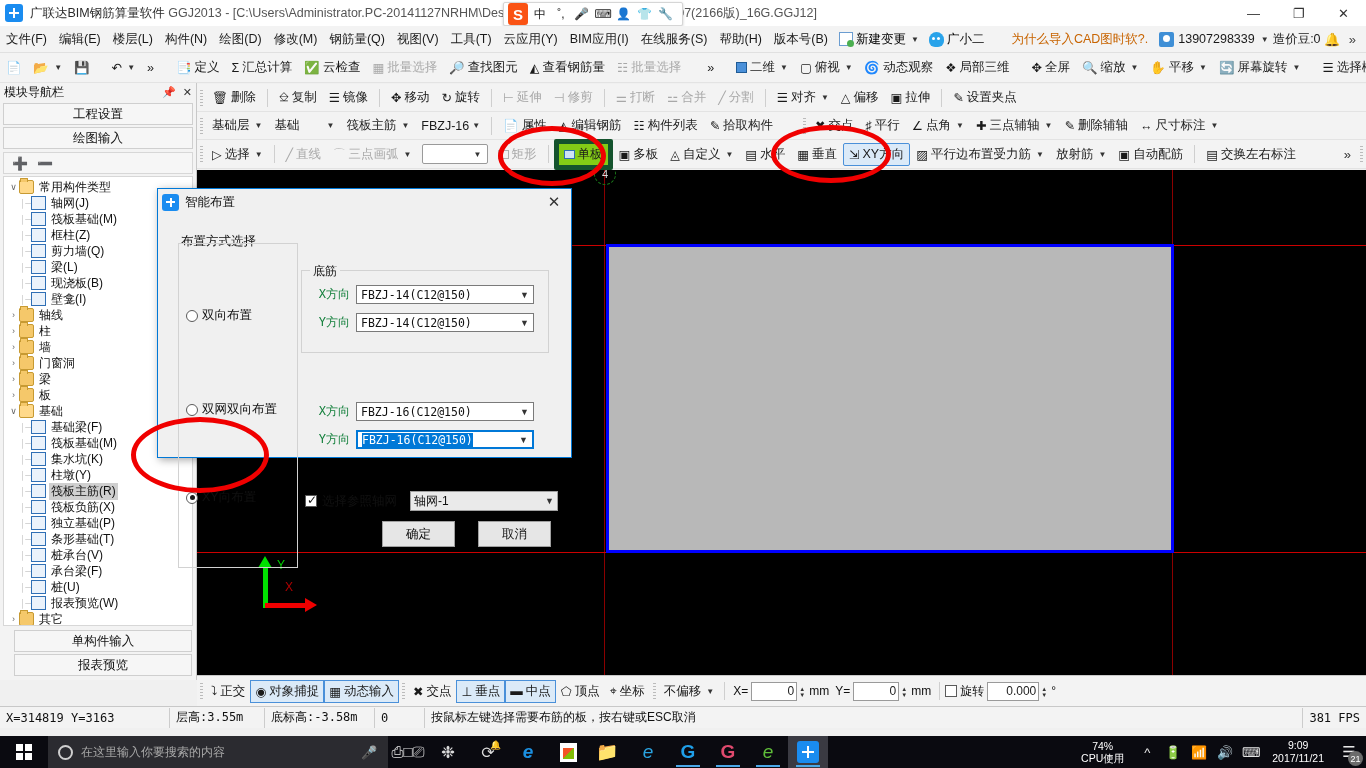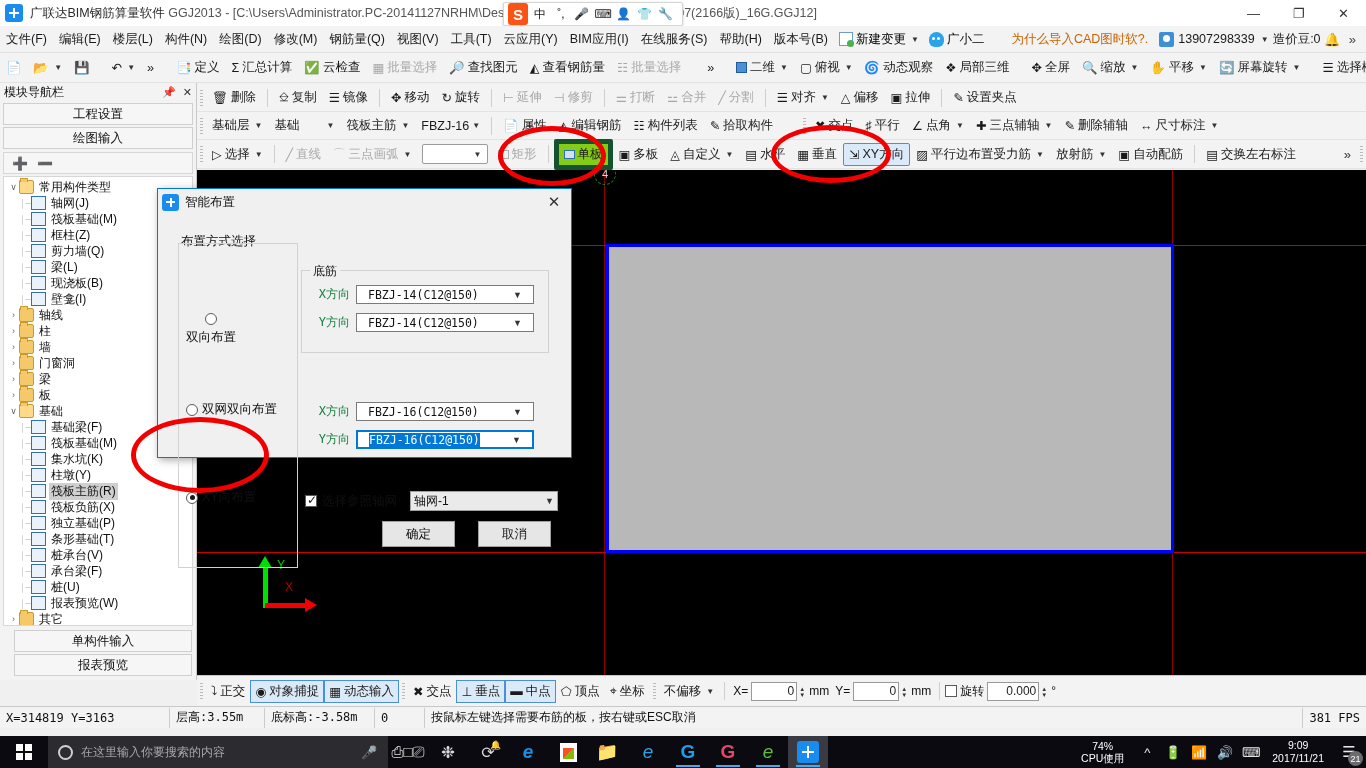--- a/index.html
+++ b/index.html
@@ -131,21 +131,21 @@
   .radio { width:12px; height:12px; border:1px solid #5a5a5a; border-radius:50%; background:#fff;
            position:relative; flex:0 0 auto; }
   .radio.on:after { content:""; position:absolute; left:2.5px; top:2.5px; width:5px; height:5px;
                     border-radius:50%; background:#1a1a1a; }
   .g-bottom { left:143px; top:55px; width:248px; height:83px; }
   .g-top { left:143px; top:172px; width:248px; height:83px; }
   .field-row { position:absolute; display:flex; align-items:center; gap:6px; }
   .field-label { font-size:12px; color:#15803d; width:42px; text-align:right;
                  font-family:"DejaVu Sans Mono","Liberation Mono",monospace; }
   .combo { width:178px; height:19px; border:1px solid #7a7a7a; background:#fff; display:flex;
-           align-items:center; padding:0 11px; position:relative; }
+           align-items:center; padding:0 4px; position:relative; }
   .combo .val { font-size:11.5px; color:#111; font-family:"DejaVu Sans Mono","Liberation Mono",monospace; }
   .combo .arrow { margin-left:auto; font-size:9px; color:#333; }
   .combo.focused { border:2px solid #0078d7; }
   .combo.focused .val { background:#0078d7; color:#fff; }
   .chk-row { position:absolute; left:147px; top:276px; display:flex; align-items:center; gap:5px; }
   .chkbox { width:12px; height:12px; border:1px solid #5a5a5a; background:#fff; position:relative; flex:0 0 auto; }
   .chkbox.on:after { content:"\2713"; position:absolute; left:1px; top:-3px; font-size:12px; color:#111; }
   .chk-label { font-size:12.5px; color:#111; }
   .combo-grid { width:148px; height:20px; margin-left:8px; border:1px solid #a0a0a0; background:#eaeaea;
                 display:flex; align-items:center; padding:0 3px; }
@@ -763,21 +763,21 @@
     <div class="dlg-title">
       <div class="dlg-ico"></div>
       <div class="dlg-title-text">智能布置</div>
       <div class="dlg-close">✕</div>
     </div>
     <div class="dlg-body">
 
       <div class="g-mode-label">布置方式选择</div>
       <div class="group g-mode"></div>
 
-      <div class="radio-row" style="left:28px; top:98px;flex-direction:column;">
+      <div class="radio-row" style="left:28px; top:92px;">
         <span class="radio"></span>
         <span>双向布置</span>
       </div>
       <div class="radio-row" style="left:28px; top:186px;">
         <span class="radio"></span>
         <span>双网双向布置</span>
       </div>
       <div class="radio-row" style="left:28px; top:274px;">
         <span class="radio on"></span>
         <span>XY向布置</span>

